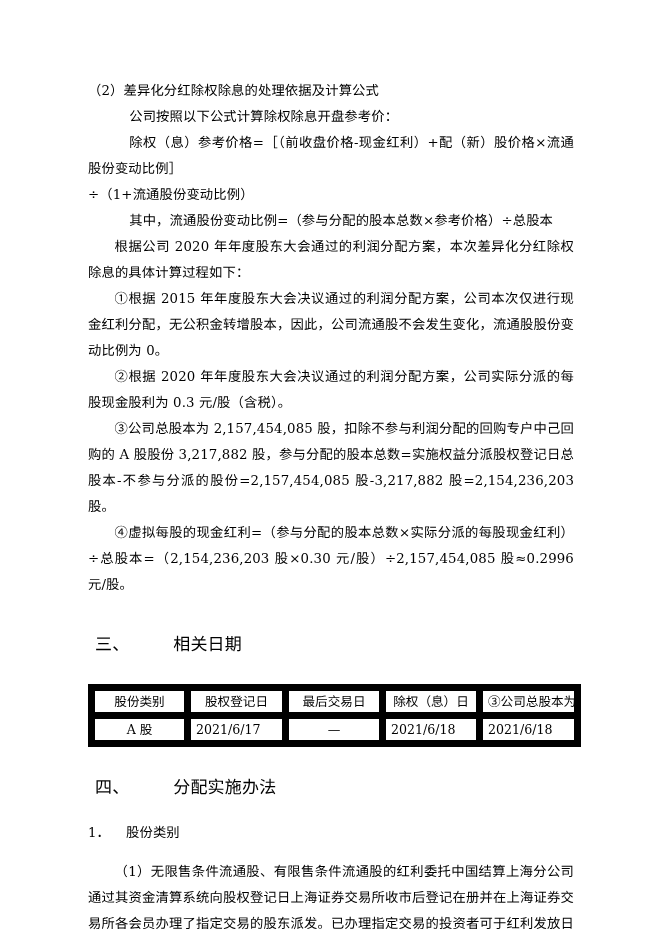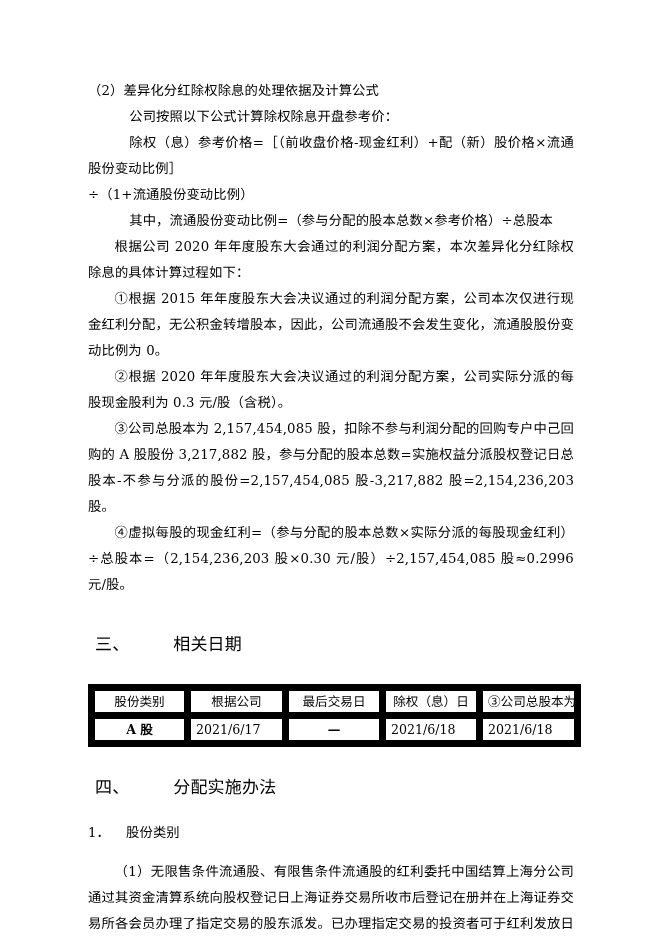--- a/index.html
+++ b/index.html
@@ -74,21 +74,21 @@
     padding: 0 5px;
     font-weight: normal;
     font-family: "DejaVu Serif", "Liberation Serif", serif;
     line-height: 19px;
     white-space: nowrap;
     overflow: hidden;
   }
   table.dates th {
     text-align: center;
   }
-  table.dates td.c-center { text-align: center; font-weight: bold; }
+  table.dates td.c-center { text-align: center; }
   table.dates td.c-right { }
 
   col.w0 { width: 96px; }
   col.w1 { width: 98px; }
   col.w2 { width: 97px; }
   col.w3 { width: 97px; }
   col.w4 { width: 98px; }
 </style>
 </head>
 <body>
@@ -119,21 +119,21 @@
       <colgroup>
         <col class="w0">
           <col class="w1">
           <col class="w2">
           <col class="w3">
           <col class="w4">
       </colgroup>
       <thead>
         <tr>
           <th>股份类别</th>
-          <th>根据公司</th>
+          <th>股权登记日</th>
           <th>最后交易日</th>
           <th>除权（息）日</th>
           <th>③公司总股本为</th>
         </tr>
       </thead>
       <tbody>
         <tr>
           <td class="c-center">A 股</td>
           <td class="c-right">2021/6/17</td>
           <td class="c-center">—</td>

